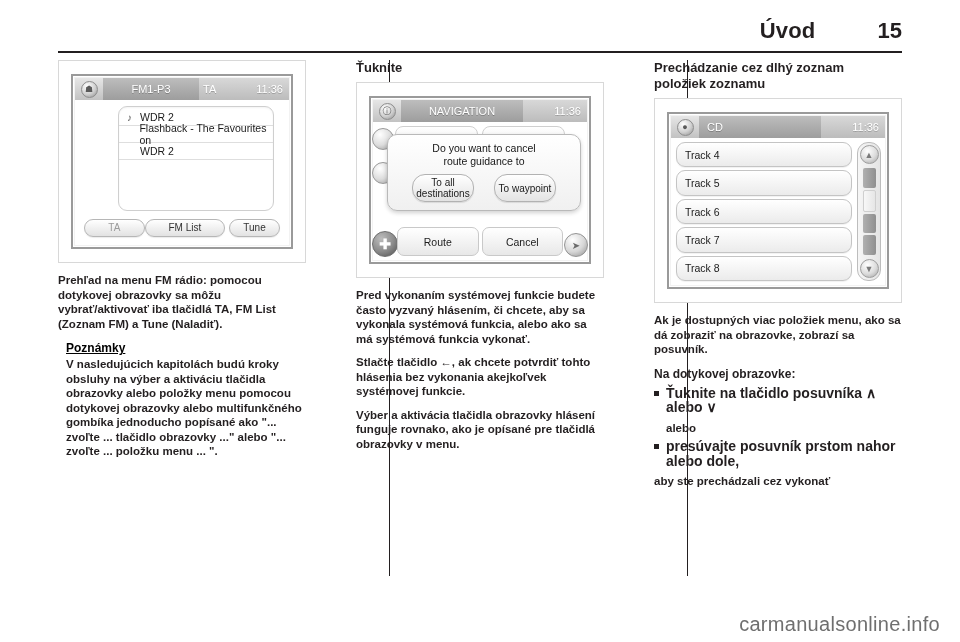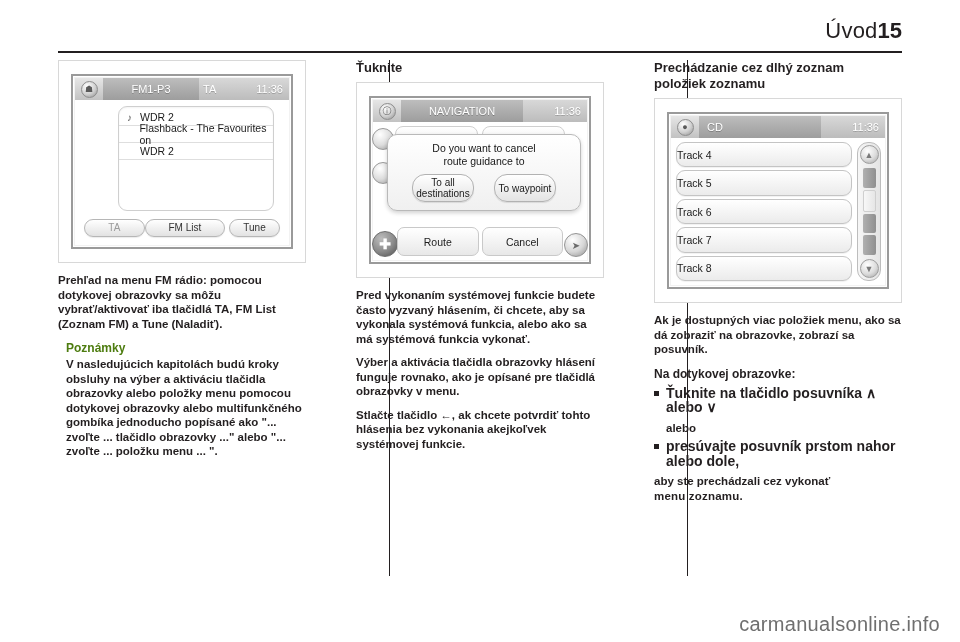--- a/index.html
+++ b/index.html
@@ -16,22 +16,23 @@
   
   .page-header{
     position:absolute; left:58px; top:10px; width:844px; height:42px;
   }
   .header-inner{
     display:flex; align-items:flex-end; justify-content:flex-end;
     height:34px; padding-right:0px;
   }
   .header-title{
     font-family:"Liberation Sans", sans-serif;
-    font-weight:normal; font-size:22px; letter-spacing:.2px;
+    font-weight:bold; font-size:22px; letter-spacing:.2px;
     color:#231f20;
+    margin-right:62px;
   }
   .header-page{
     font-family:"Liberation Sans", sans-serif;
     font-weight:bold; font-size:22px; color:#231f20;
   }
   .header-rule{
     position:absolute; left:0; top:41px; width:844px; height:2px;
     background:#231f20;
   }
 
@@ -229,20 +230,21 @@
   
   .cd-body{
     flex:1; display:flex; padding:4px 4px 4px 5px; background:#ffffff;
   }
   .cd-list{ flex:1; display:flex; flex-direction:column; gap:3px; }
   .cd-item{
     flex:1; min-height:17px;
     border:1px solid #c4c4c4; border-radius:9px;
     background:linear-gradient(#ffffff,#ebebeb);
     display:flex; align-items:center;
+    padding-left:8px;
     font-family:"Liberation Sans", sans-serif;
     font-size:10.5px; color:#1a1a1a;
     box-shadow:0 1px 1px rgba(0,0,0,.06);
   }
   .cd-scroll{
     width:24px; margin-left:5px;
     border:1px solid #bdbdbd; border-radius:11px;
     background:linear-gradient(90deg,#f6f6f6,#e4e4e4);
     display:flex; flex-direction:column; align-items:center;
     padding:2px 0; gap:2px;
@@ -261,21 +263,21 @@
   
   .body-copy{ margin-top:10px; }
   p.lead{
     font-family:"Liberation Sans", sans-serif;
     font-weight:bold; font-size:11.5px; line-height:14.5px;
     margin:0 0 10px 0; color:#231f20;
   }
   h3.sub{
     font-family:"Liberation Sans", sans-serif;
     font-weight:bold; font-size:12px; line-height:15px;
-    margin:0 0 1px 8px; color:#4d7c0f;
+    margin:0 0 1px 8px; color:#000000;text-decoration:underline;
   }
   p.note{
     font-family:"Liberation Sans", sans-serif;
     font-weight:bold; font-size:11.5px; line-height:14.5px;
     margin:0 0 6px 8px; color:#231f20;
   }
   p.para{
     font-family:"Liberation Sans", sans-serif;
     font-weight:bold; font-size:11.5px; line-height:14.5px;
     margin:0 0 9px 0; color:#231f20;
@@ -426,22 +428,22 @@
               </div>
             </div>
           </div>
 
         </div>
       </div>
     </div>
 
     <div class="body-copy">
       <p class="para">Pred vykonaním systémovej funkcie budete často vyzvaný hlásením, či chcete, aby sa vykonala systémová funkcia, alebo ako sa má systémová funkcia vykonať.</p>
+      <p class="para">Stlačte tlačidlo ←, ak chcete potvrdiť tohto hlásenia bez vykonania akejkoľvek systémovej funkcie.</p>
       <p class="para">Výber a aktivácia tlačidla obrazovky hlásení funguje rovnako, ako je opísané pre tlačidlá obrazovky v menu.</p>
-      <p class="para">Stlačte tlačidlo ←, ak chcete potvrdiť tohto hlásenia bez vykonania akejkoľvek systémovej funkcie.</p>
     </div>
   </div>
 
   <div class="col right">
 
     <h3 class="head">
       <span>Prechádzanie cez dlhý zoznam</span><br>
       <span>položiek zoznamu</span>
     </h3>
 
@@ -487,19 +489,18 @@
       <p class="para">Ak je dostupných viac položiek menu, ako sa dá zobraziť na obrazovke, zobrazí sa posuvník.</p>
       <h3 class="head" style="font-size:12px;margin-bottom:4px">Na dotykovej obrazovke:</h3>
       <ul class="bullet-list">
         <li>Ťuknite na tlačidlo posuvníka ∧ alebo ∨</li>
       </ul>
       <p class="sub-line">alebo</p>
       <ul class="bullet-list">
         <li>presúvajte posuvník prstom nahor alebo dole,</li>
       </ul>
       <p class="para" style="margin-bottom:0">aby ste prechádzali cez vykonať</p>
-      <p class="para smallcaps">menu zoznamu.</p>
     </div>
   </div>
 
 </div>
 
 <div class="watermark">carmanualsonline.info</div>
 
 </body></html>

